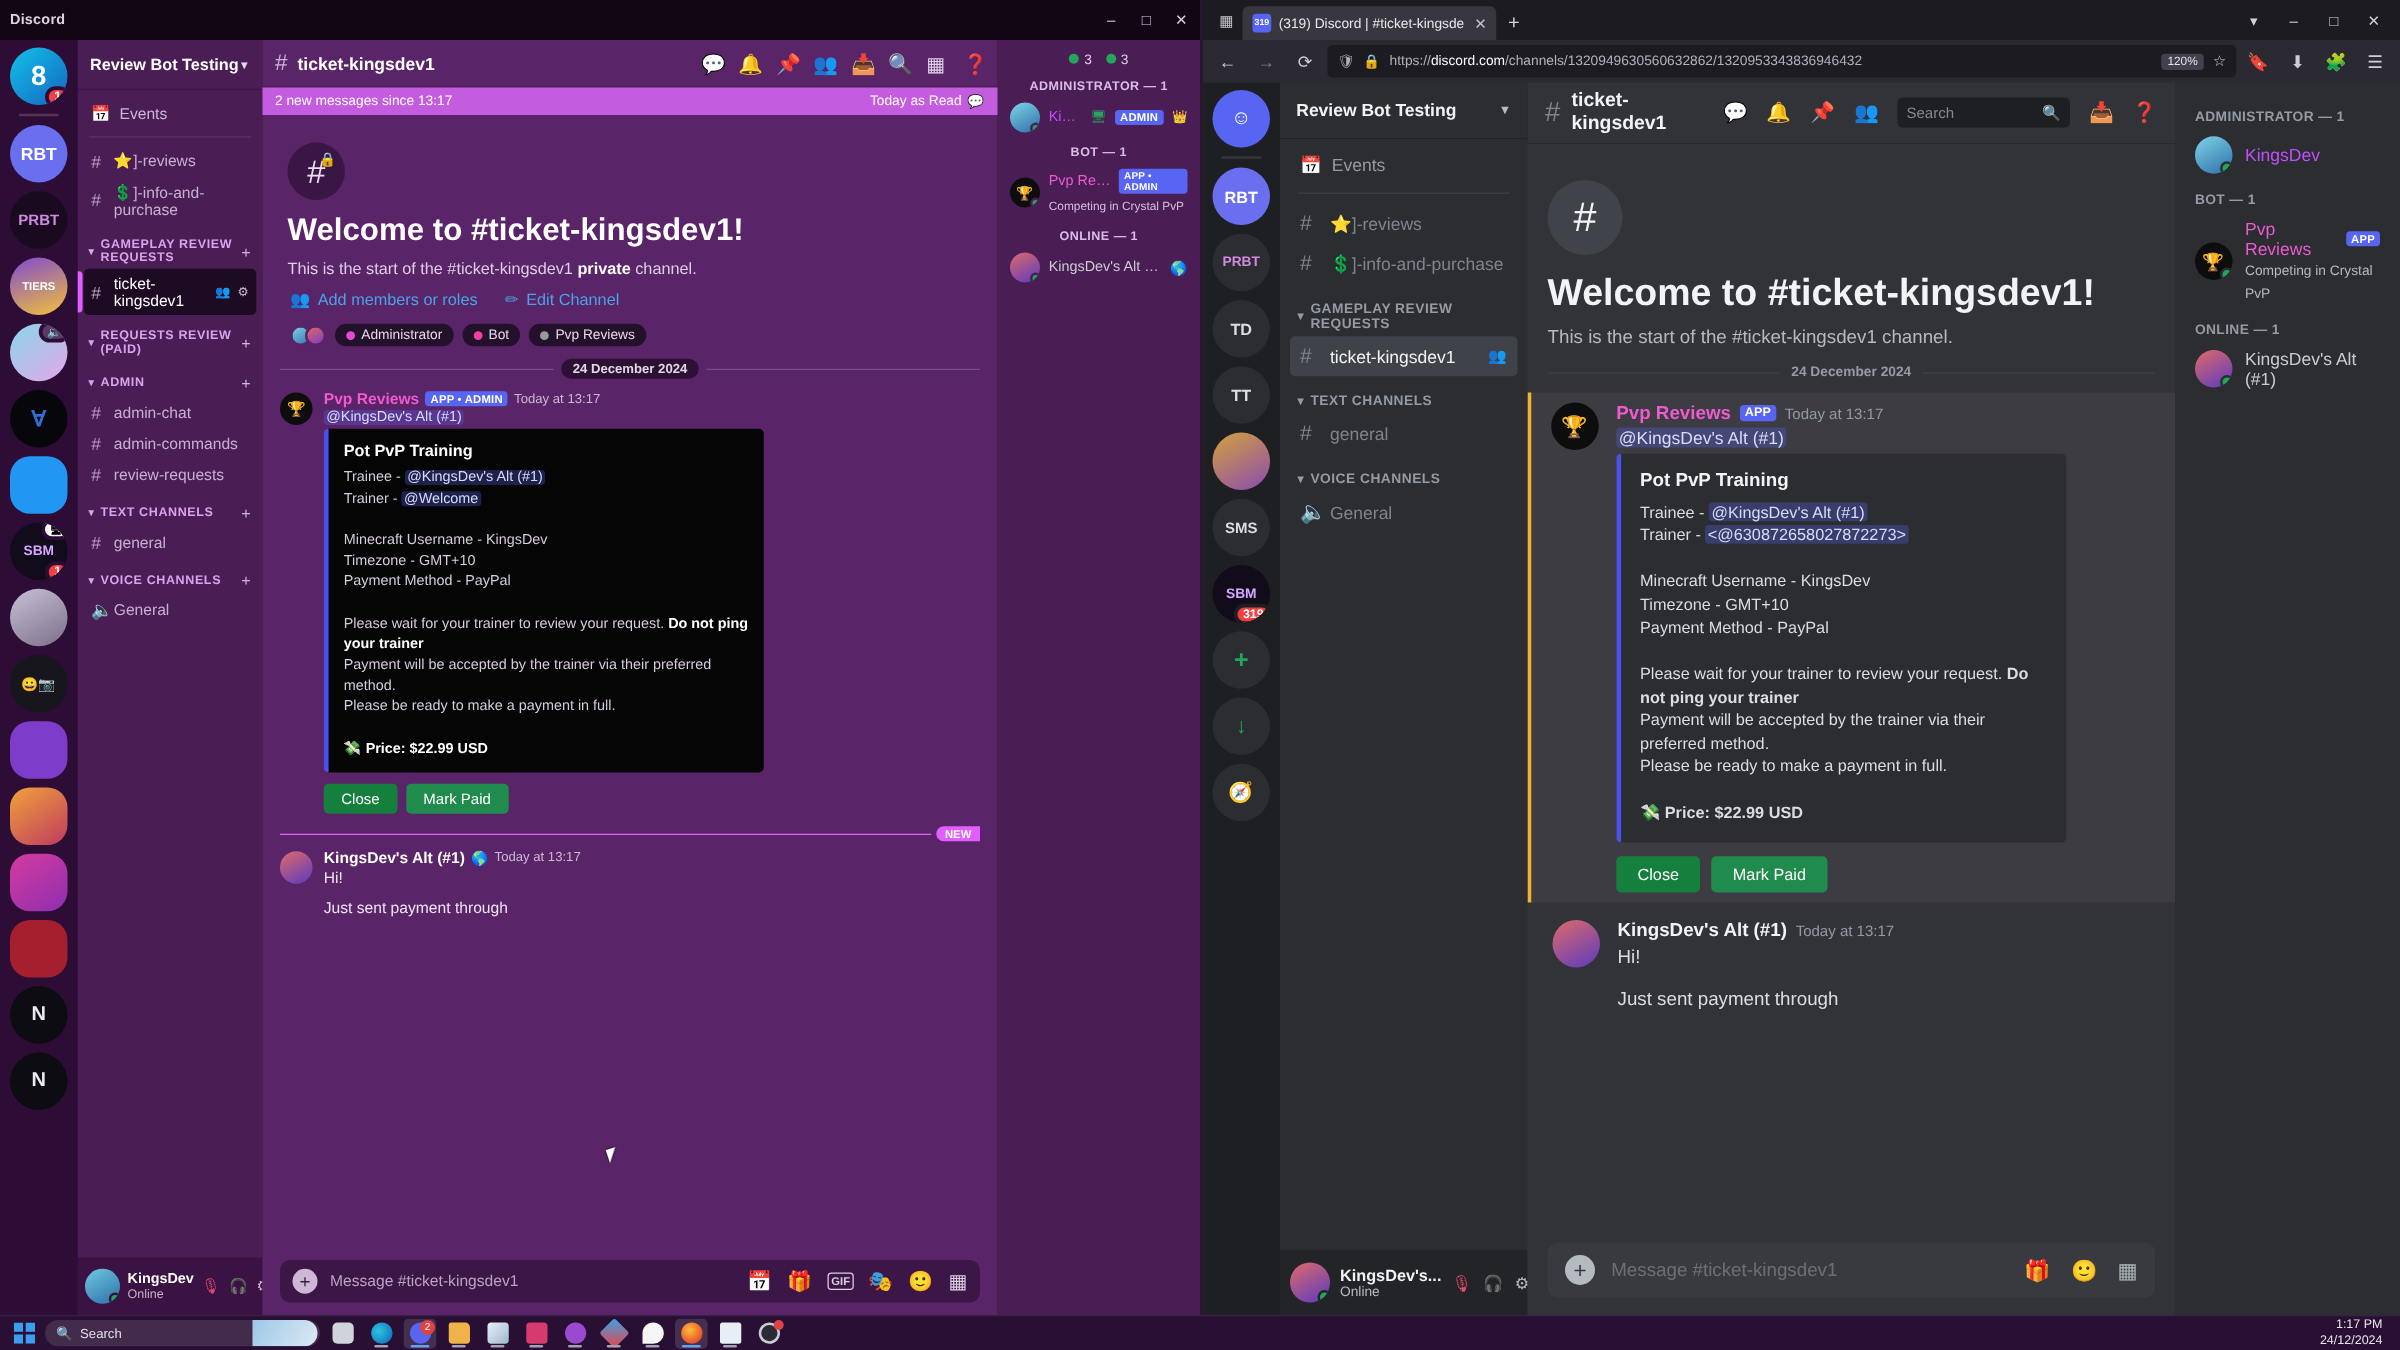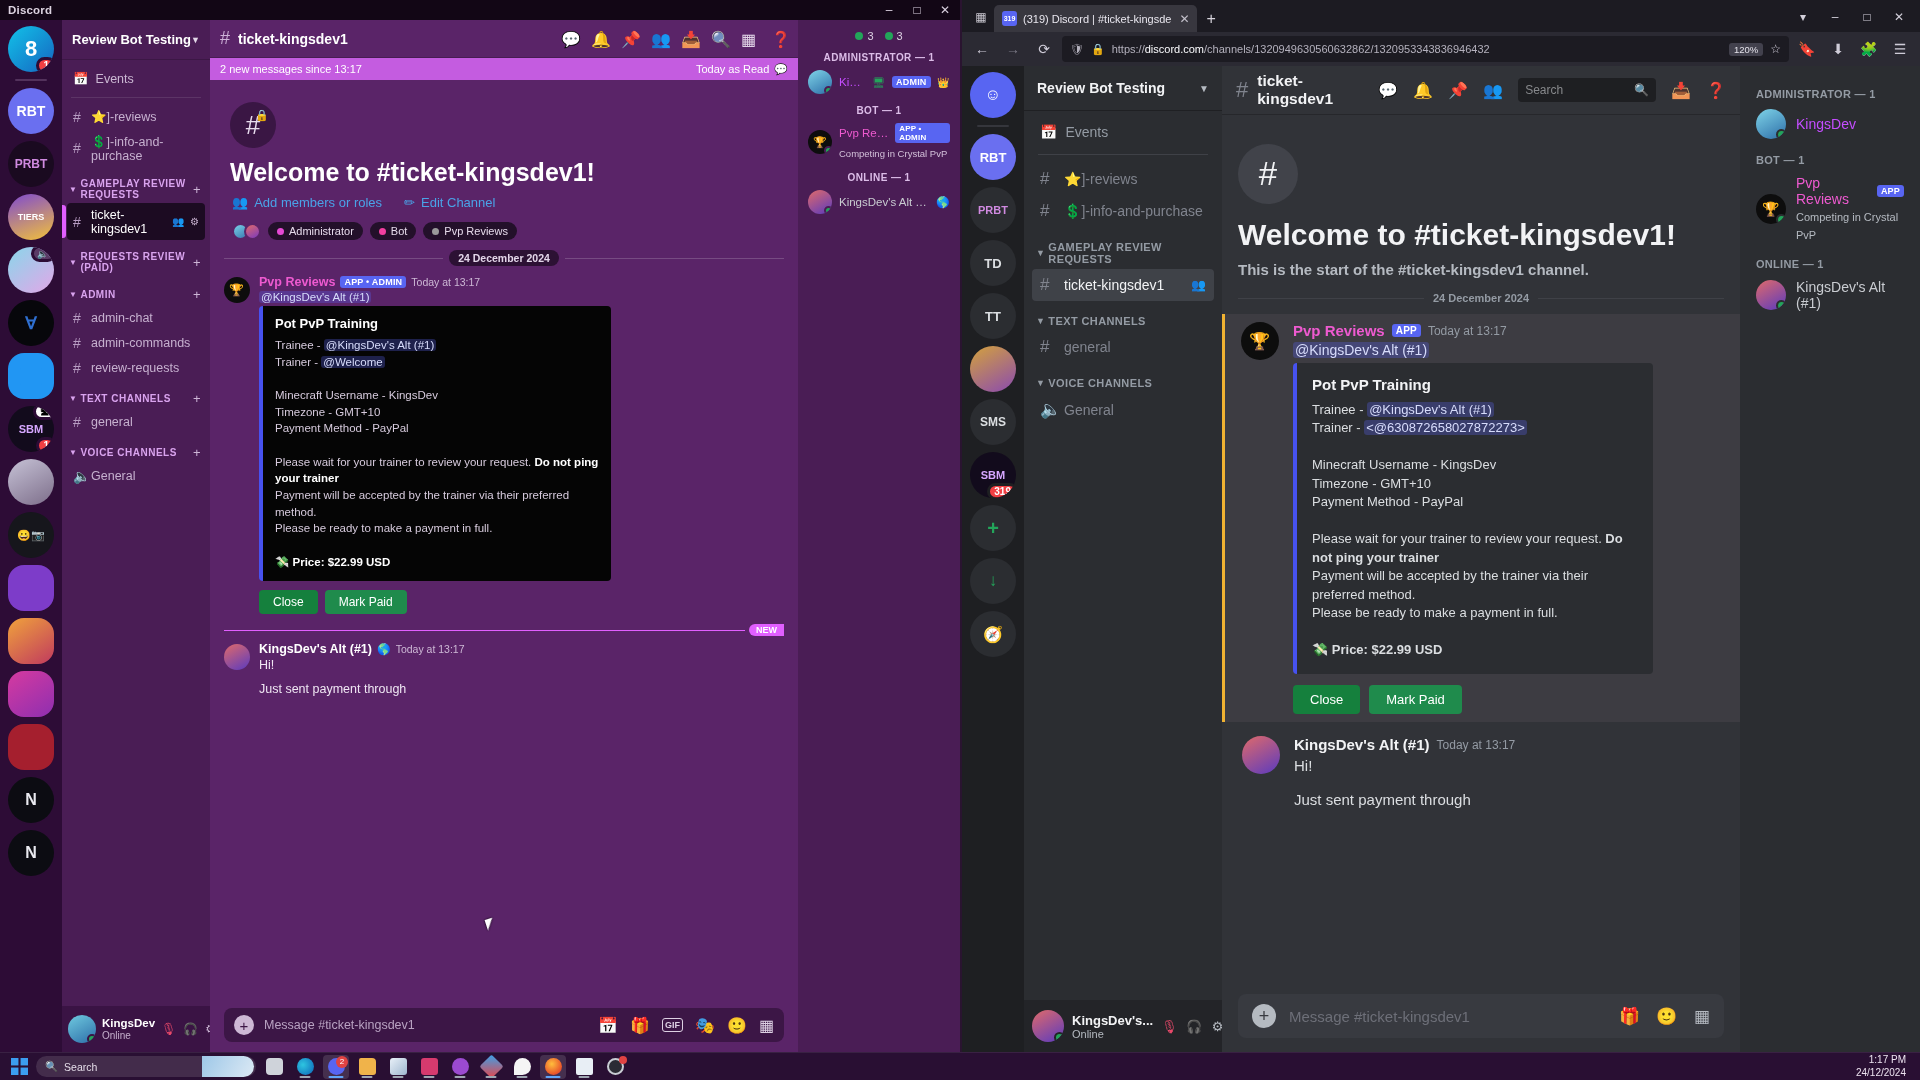--- a/index.html
+++ b/index.html
@@ -3,21 +3,21 @@
 <meta charset="utf-8">
 <style>
   * { box-sizing: border-box; margin:0; padding:0; }
   html,body { width:1920px; height:1080px; overflow:hidden; background:#1a0f1f;
     font-family:"Liberation Sans", sans-serif; }
   .screen { position:relative; width:1920px; height:1080px; background:#2a1430; }
 
   
   .app-win { position:absolute; left:0; top:0; width:960px; height:1052px;
     background:#2b1033; display:flex; flex-direction:column; overflow:hidden; }
-  .app-titlebar { height:20px; background:#120615; display:flex; align-items:center;
+  .app-titlebar { height:32px; background:#120615; display:flex; align-items:center;
     padding:0 8px; flex:none; }
   .app-titlebar .t { color:#dcd3e0; font-size:11.5px; font-weight:bold; letter-spacing:.2px;}
   .app-titlebar .wbtns { margin-left:auto; display:flex; gap:14px; color:#d9d0df; font-size:12px;}
   .app-titlebar .wbtns span { cursor:pointer; width:14px; text-align:center;}
 
   .app-body { flex:1; display:flex; min-height:0; }
 
   
   .rail { width:62px; background:#2d0c36; flex:none; display:flex; flex-direction:column;
     align-items:center; padding-top:6px; gap:7px; overflow:hidden; position:relative;}
@@ -204,21 +204,21 @@
     box-shadow:0 1px 0 #26272b; flex:none;}
   .b-chathdr .hash { font-size:22px; color:#80848e;}
   .b-chathdr .title { color:#f2f3f5; font-weight:bold; font-size:15.5px;}
   .b-tools { margin-left:auto; display:flex; gap:15px; align-items:center; color:#b5bac1;}
   .b-srch { width:138px; height:24px; background:#1e1f22; border-radius:4px; display:flex;
     align-items:center; padding:0 7px; color:#87898c; font-size:12px; cursor:text;}
   .b-msgs { flex:1; overflow:hidden; padding:0 16px; position:relative;}
   .b-wicon { width:60px; height:60px; border-radius:50%; background:#41434a; display:flex;
     align-items:center; justify-content:center; color:#f2f3f5; font-size:33px; margin:30px 0 14px;}
   .b-wtitle { color:#f2f3f5; font-size:30px; font-weight:bold; margin-bottom:9px;}
-  .b-wsub { color:#b5bac1; font-size:15px; margin-bottom:12px;font-weight:bold;}
+  .b-wsub { color:#b5bac1; font-size:15px; margin-bottom:12px;}
   .b-datesep { display:flex; align-items:center; margin:14px 0 10px;}
   .b-datesep .ln { flex:1; height:1px; background:#3f4147;}
   .b-datesep .lb { color:#949ba4; font-size:11px; font-weight:bold; padding:0 9px;}
   .b-msgwrap { background:#3d3c42; border-left:3px solid #f0b232; padding:8px 12px; margin:0 -16px;}
   .b-embed { background:#2b2d31; border-left:4px solid #4752f0; border-radius:4px;
     padding:13px 15px 15px; max-width:360px; margin-top:5px;}
   .b-etitle { color:#f2f3f5; font-size:15px; font-weight:bold; margin-bottom:8px;}
   .b-etext { color:#dbdee1; font-size:13px; line-height:1.42;}
   .b-composer { margin:0 16px 14px; background:#383a40; border-radius:8px; height:44px;
     display:flex; align-items:center; padding:0 14px; gap:13px; flex:none;}
@@ -427,20 +427,23 @@
             <span>Today as Read</span>
             <span>💬</span>
           </span>
         </div>
 
         <div class="msgs">
           <div class="welcome-icon">
             #<span class="lk">🔒</span>
           </div>
           <div class="wtitle">Welcome to #ticket-kingsdev1!</div>
+          <div class="wsub">
+            <span>This is the start of the #ticket-kingsdev1 </span><b>private</b><span> channel.</span>
+          </div>
           <div class="wlinks">
             <span class="wlink">
               <span>👥</span>
               <span>Add members or roles</span>
             </span>
             <span class="wlink">
               <span>✏</span>
               <span>Edit Channel</span>
             </span>
           </div>

